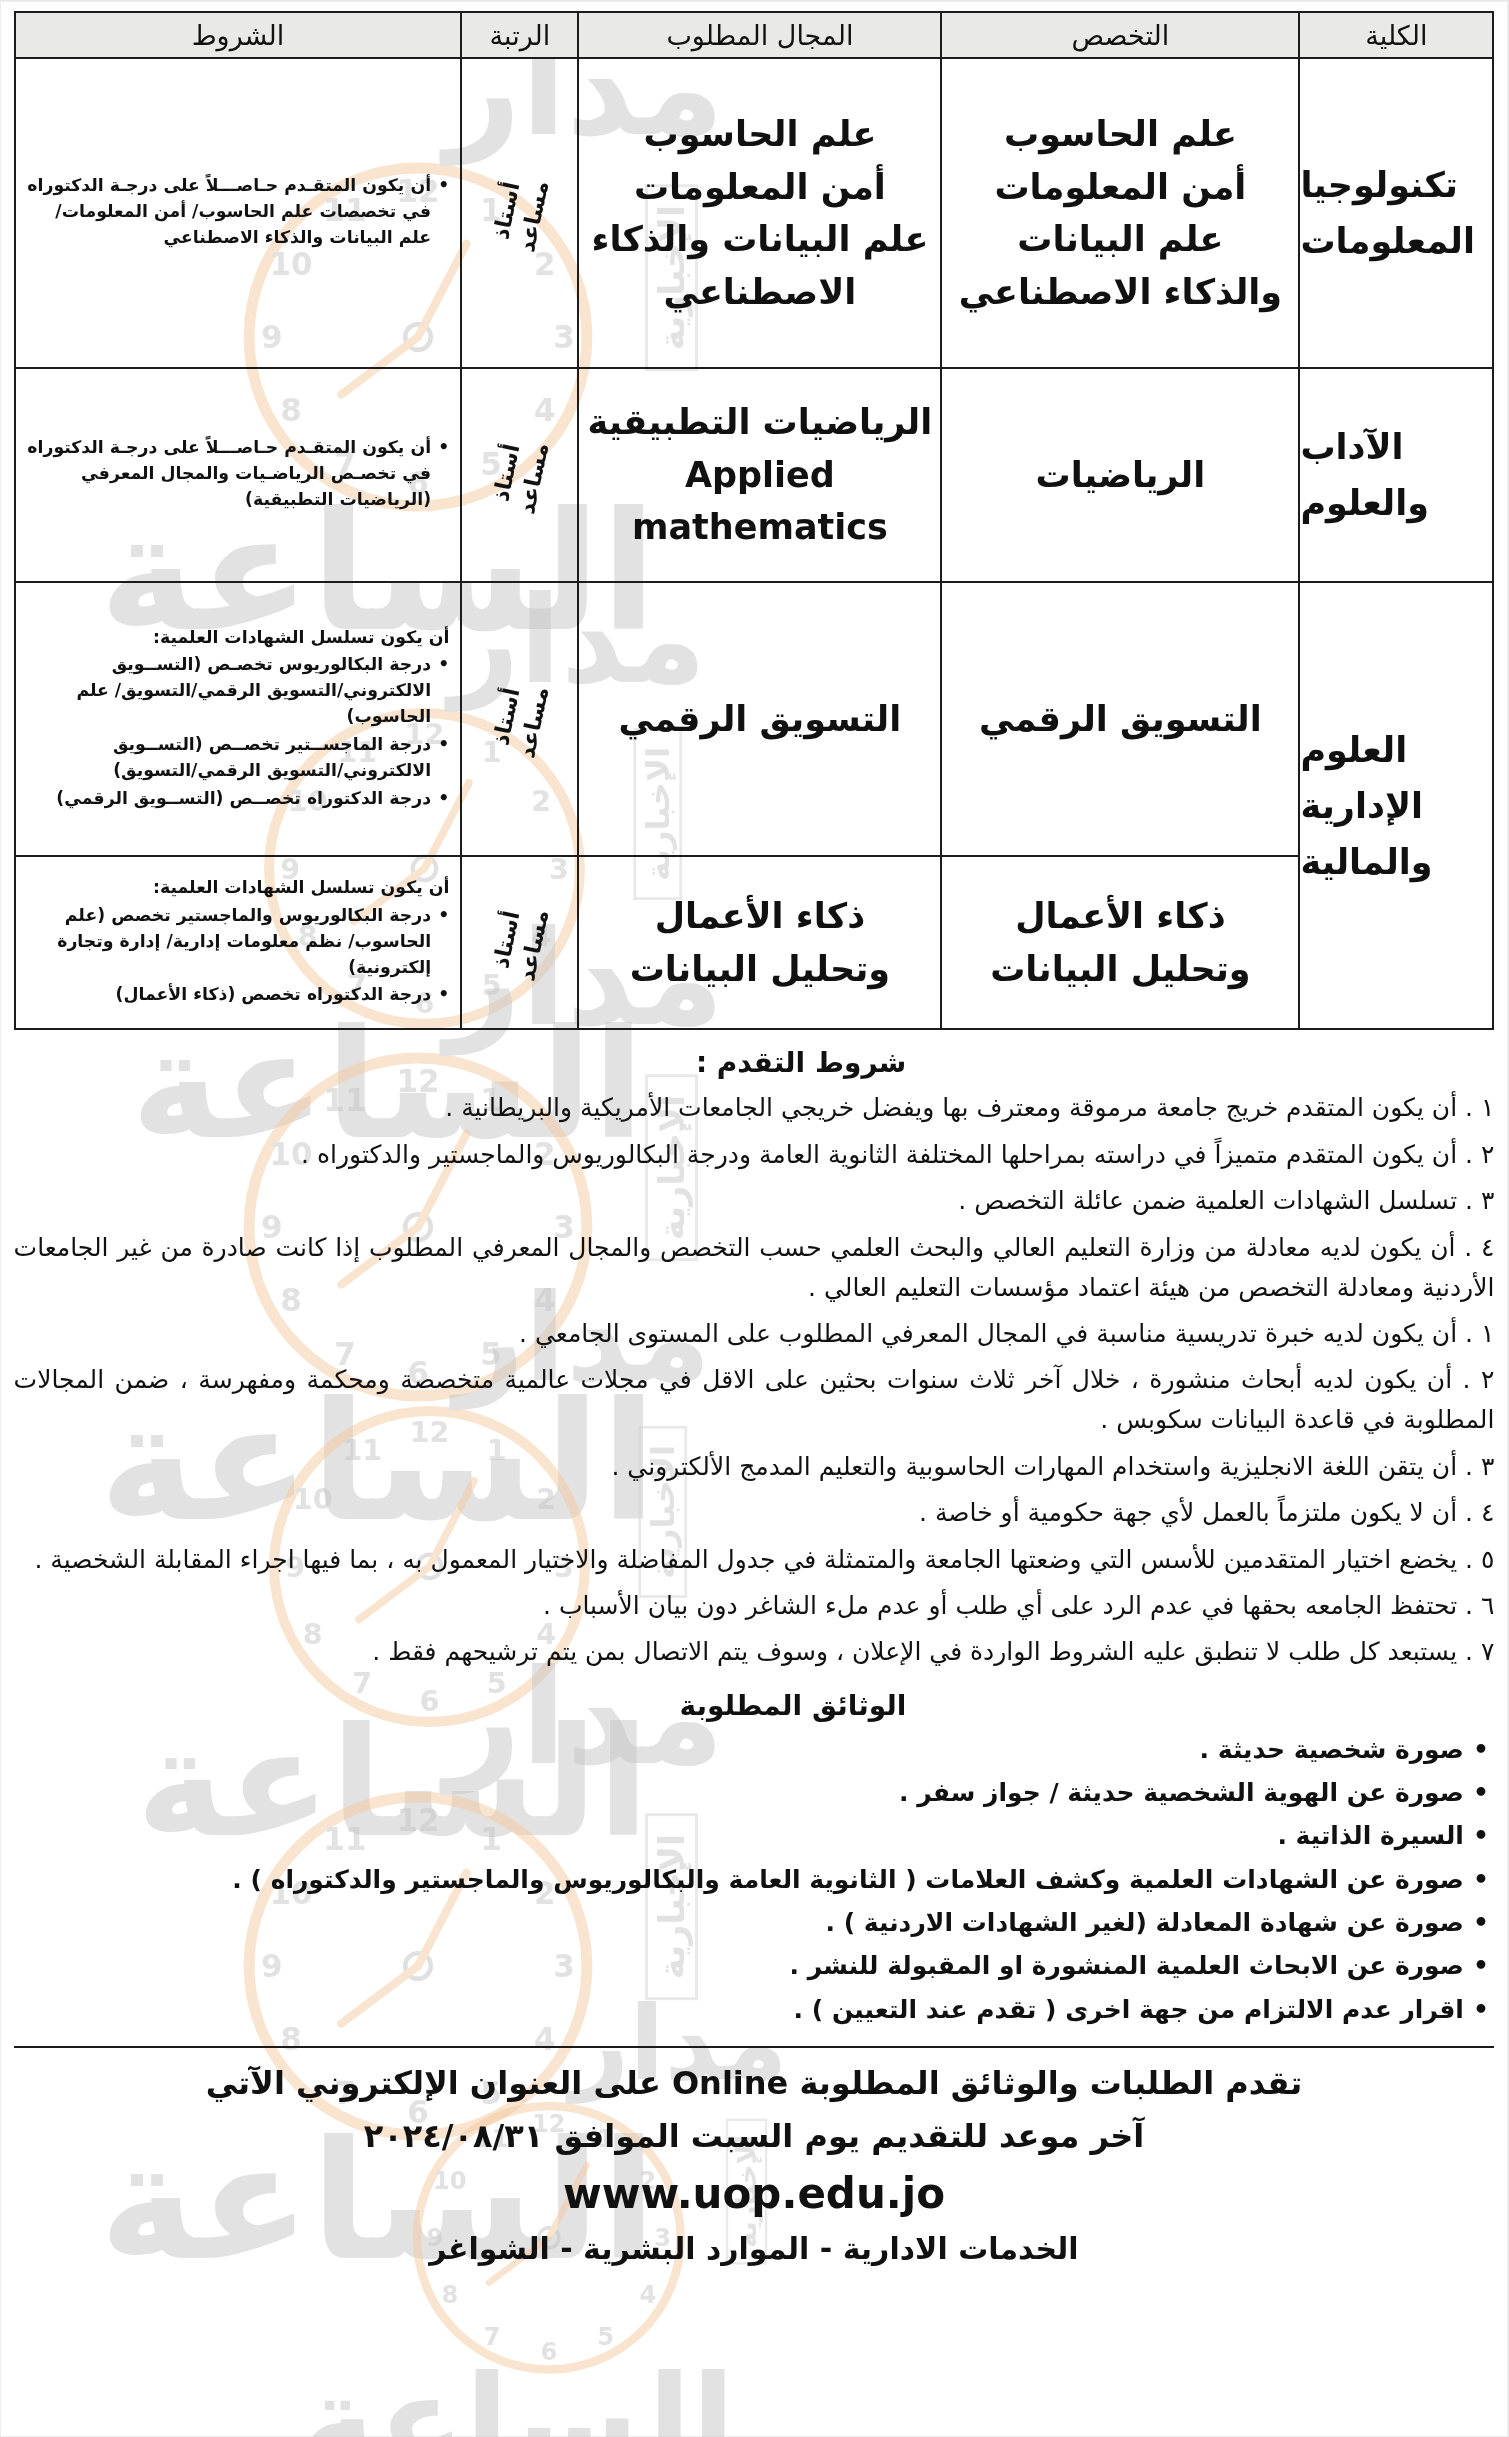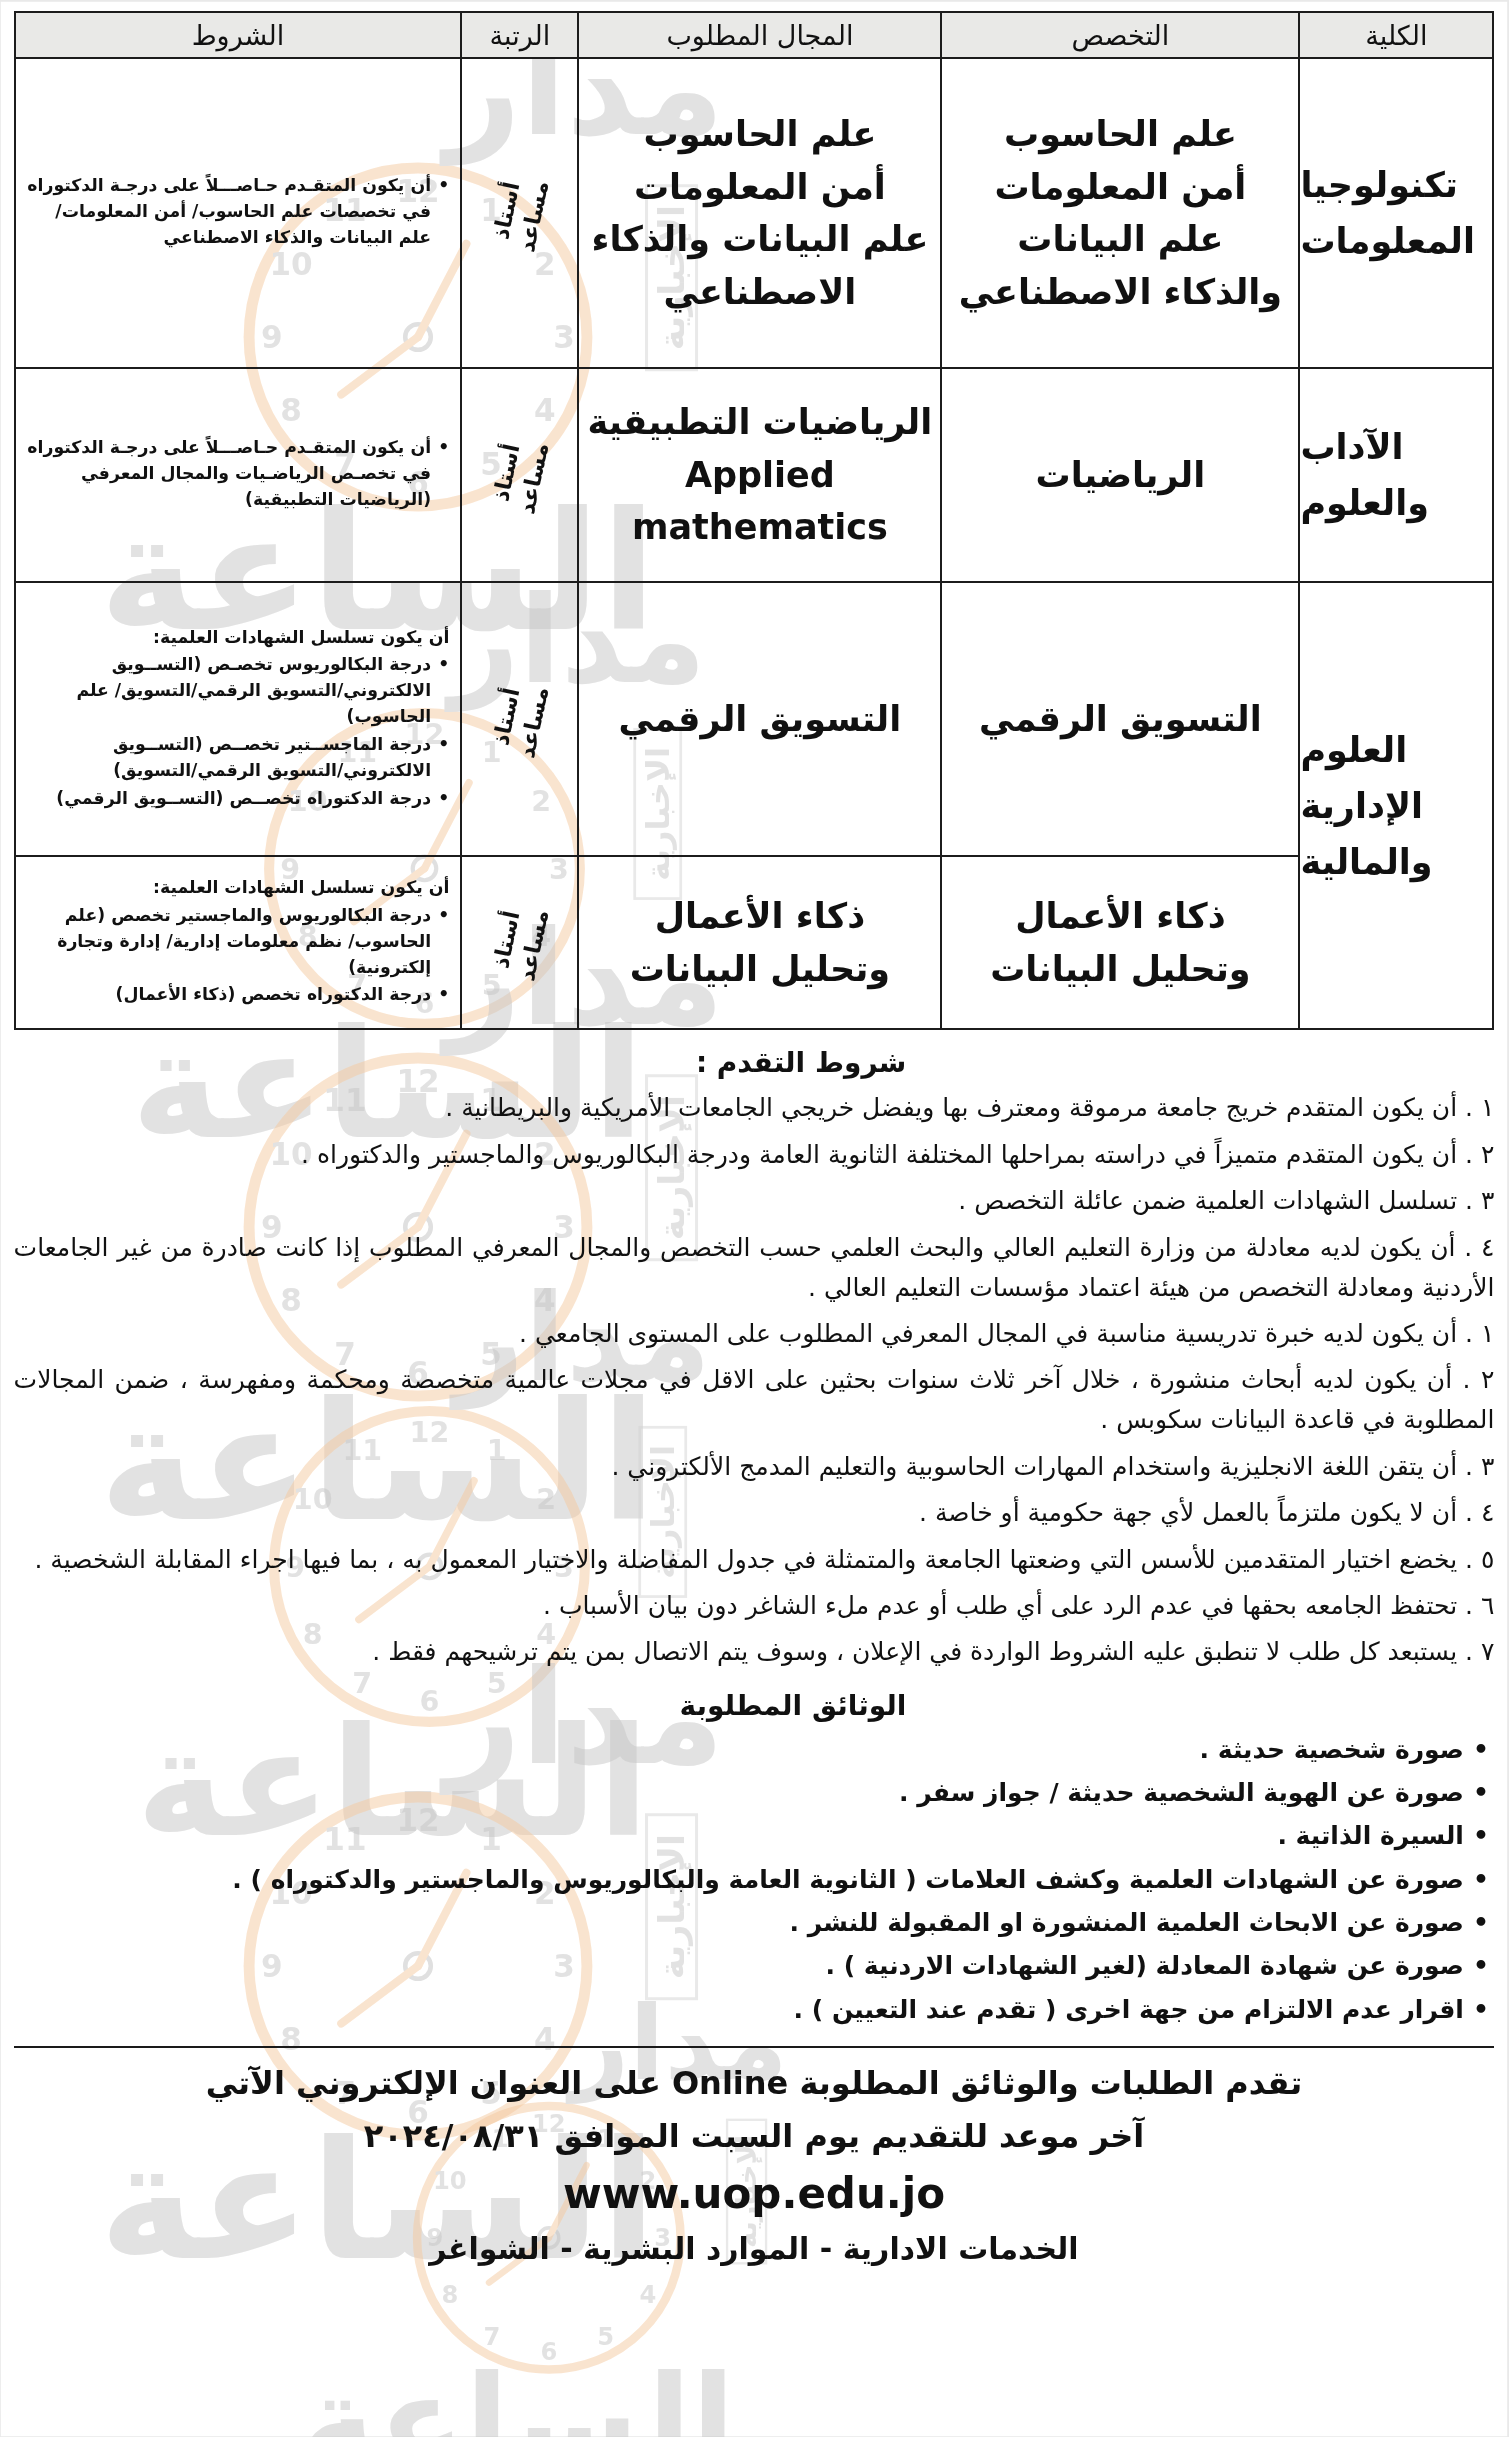--- a/index.html
+++ b/index.html
@@ -357,25 +357,25 @@
         <div class="list-item">
         <span class="doc-bullet"></span>
         <span class="doc-text">السيرة الذاتية .</span>
       </div>
         <div class="list-item">
         <span class="doc-bullet"></span>
         <span class="doc-text">صورة عن الشهادات العلمية وكشف العلامات ( الثانوية العامة والبكالوريوس والماجستير والدكتوراه ) .</span>
       </div>
         <div class="list-item">
         <span class="doc-bullet"></span>
+        <span class="doc-text">صورة عن شهادة المعادلة (لغير الشهادات الاردنية ) .</span>
+      </div>
+        <div class="list-item">
+        <span class="doc-bullet"></span>
         <span class="doc-text">صورة عن الابحاث العلمية المنشورة او المقبولة للنشر .</span>
-      </div>
-        <div class="list-item">
-        <span class="doc-bullet"></span>
-        <span class="doc-text">صورة عن شهادة المعادلة (لغير الشهادات الاردنية ) .</span>
       </div>
         <div class="list-item">
         <span class="doc-bullet"></span>
         <span class="doc-text">اقرار عدم الالتزام من جهة اخرى ( تقدم عند التعيين ) .</span>
       </div>
       </div>
 
     <div class="footer">
       <div class="footer-line">تقدم الطلبات والوثائق المطلوبة Online على العنوان الإلكتروني الآتي</div>
       <div class="footer-line">آخر موعد للتقديم يوم السبت الموافق ٢٠٢٤/٠٨/٣١</div>

